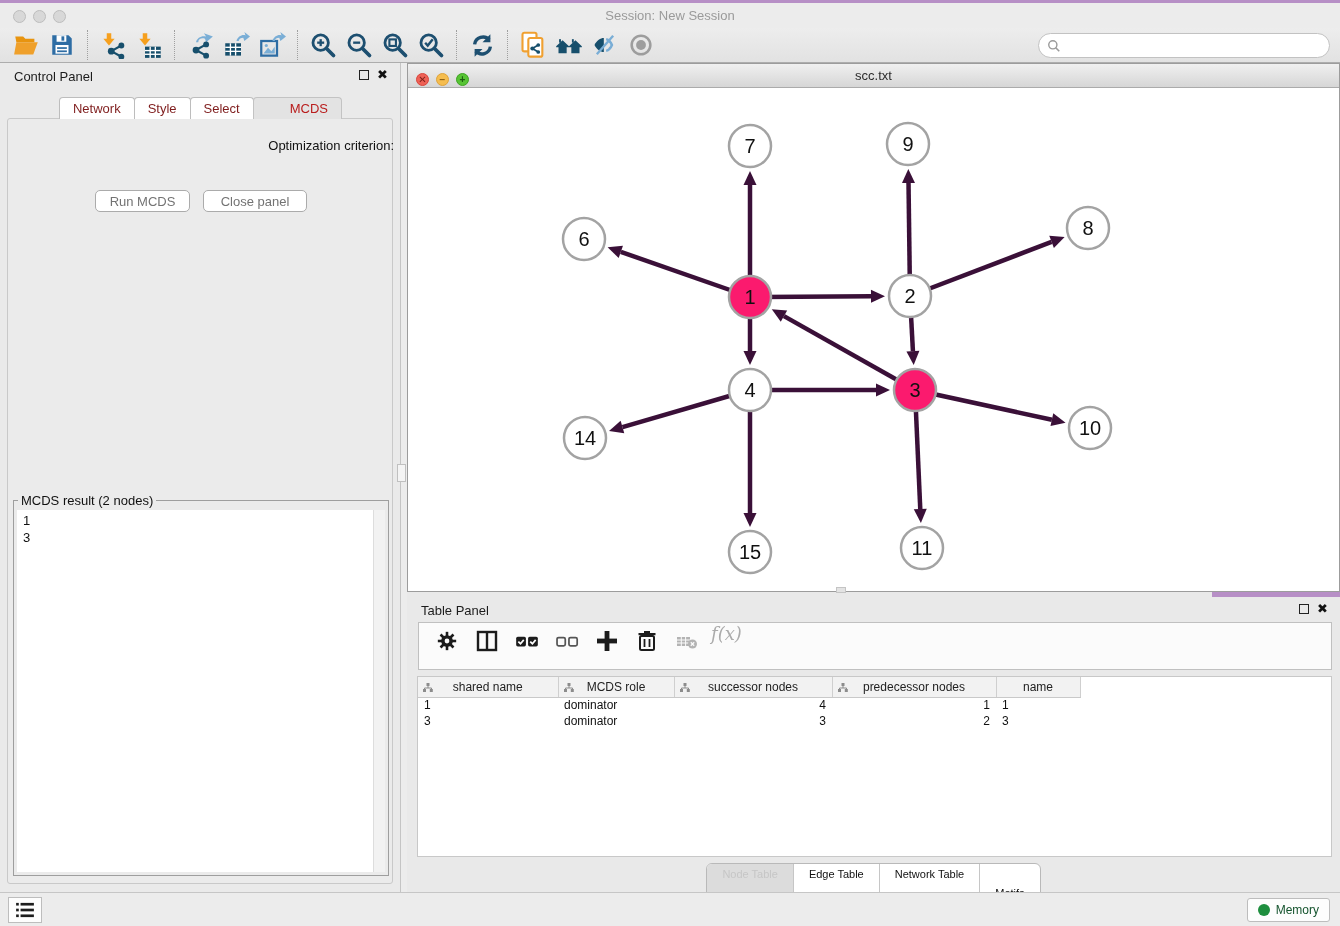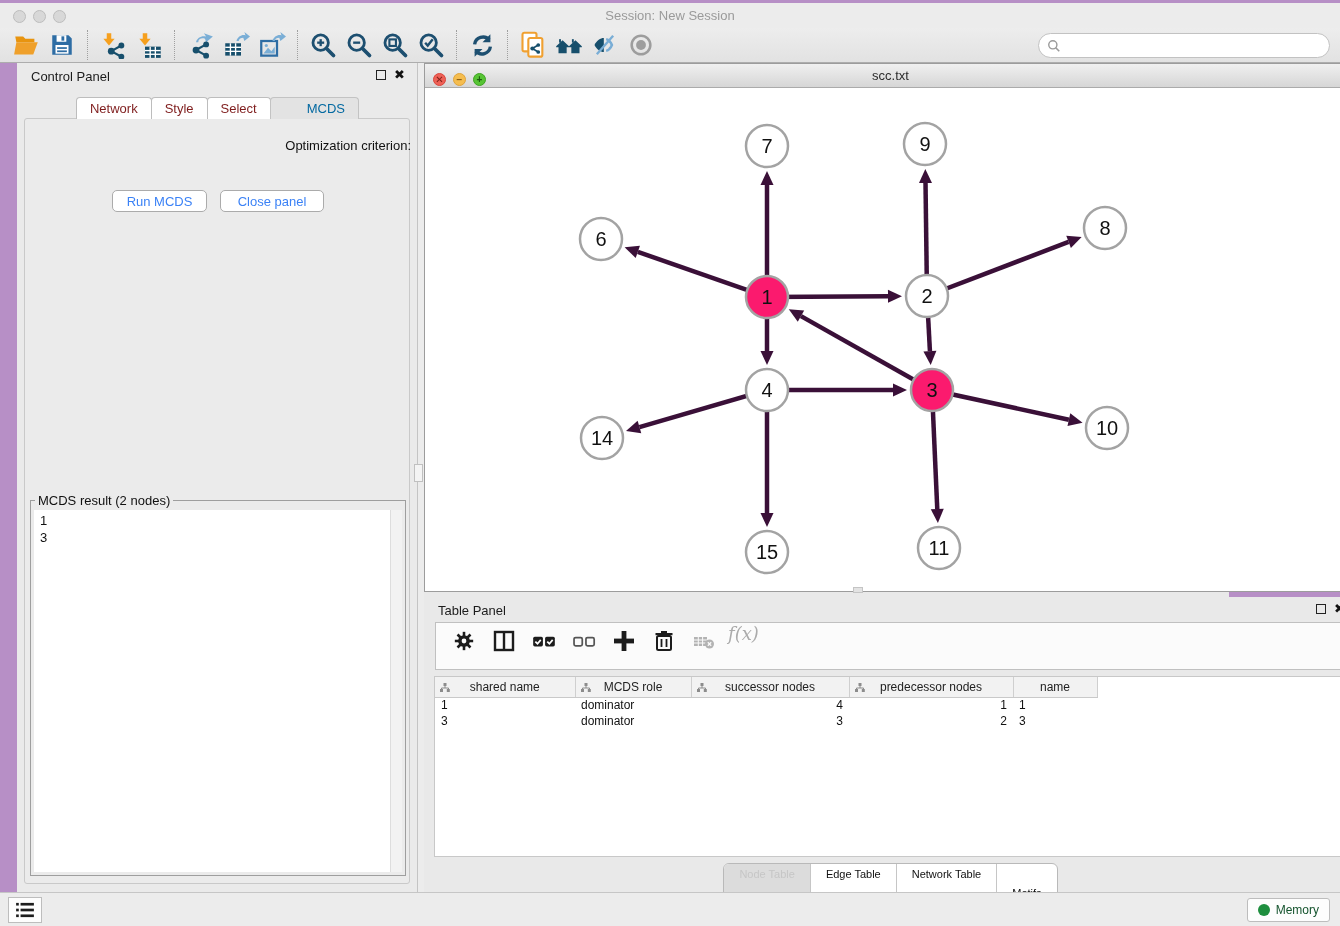--- a/index.html
+++ b/index.html
@@ -15,42 +15,42 @@
   #titlebar .dots { position:absolute; left:13px; top:6px; }
   #window-title { width:100%; text-align:center; line-height:25px; font-size:13px; color:#9a9a9a; }
 
   #toolbar { left:0; top:28px; width:1340px; height:35px; background:linear-gradient(#ededed,#e2e2e2); border-bottom:1px solid #adadad; display:flex; align-items:center; padding-left:8px; }
   .ti { width:36px; height:34px; display:flex; align-items:center; justify-content:center; }
   .tsep { width:1px; height:30px; border-left:1px dotted #9f9f9f; margin:0 7px; }
   #search-wrap { position:absolute; right:10px; top:33px; width:292px; height:25px; background:#fff; border:1px solid #c2c2c2; border-radius:13px; display:flex; align-items:center; padding-left:8px; }
   #search-wrap input { border:none; outline:none; flex:1; font-size:13px; background:transparent; margin-left:5px; }
 
   
-  #main { left:17px; top:63px; width:1212px; height:829px; background:#e9e9e9; }
+  #main { left:0; top:63px; width:1212px; height:829px; background:#e9e9e9; }
 
   
   #control-panel { left:0; top:0; width:400px; height:829px; background:#eaeaea; }
   .panel-head { height:26px; position:relative; }
   .panel-title { position:absolute; left:14px; top:6px; font-size:13px; color:#1c1c1c; }
   .panel-btns { position:absolute; right:12px; top:6px; display:flex; gap:8px; align-items:center; }
   .float-box { width:10px; height:10px; border:1.5px solid #222; background:transparent; }
   .close-x { font-size:13px; font-weight:bold; color:#111; line-height:12px; }
 
   #cp-tabs { position:absolute; left:0; top:34px; width:400px; display:flex; justify-content:center; }
   .cp-tab { font-size:13px; padding:3px 13px 3px 13px; background:#fff; border:1px solid #bdbdbd; border-bottom:none; border-radius:4px 4px 0 0; margin-right:-1px; color:#7f1d1d; position:relative; z-index:2; }
-  .cp-tab.sel { background:#e3e3e3; color:#0369a1; border-color:#c3c3c3;padding-left:36px; }
+  .cp-tab.sel { background:#e3e3e3; color:#b91c1c; border-color:#c3c3c3;padding-left:36px; }
   #cp-content { position:absolute; left:7px; top:55px; width:386px; height:766px; background:#ebebeb; border:1px solid #c9c9c9; border-radius:3px; }
 
   #opt-label { position:absolute; left:0; top:19px; width:386px; text-align:right; font-size:13px; color:#111; }
   #criterion-select { position:absolute; left:37px; top:38px; width:310px; height:23px; background:#fff; border:1px solid #adadad; border-radius:4px; font-size:13px; display:flex; align-items:center; padding-left:10px; }
   .stepper { position:absolute; right:7px; top:4px; display:flex; flex-direction:column; gap:2px; }
   .stepper i { width:0; height:0; border-left:4px solid transparent; border-right:4px solid transparent; }
   .stepper .up { border-bottom:5px solid #7c7c7c; }
   .stepper .dn { border-top:5px solid #7c7c7c; }
-  .mac-btn { position:absolute; top:71px; height:22px; background:#fff; border:1px solid #ababab; border-radius:5px; font-size:13px; color:#3b82f6; display:flex; align-items:center; justify-content:center; }
+  .mac-btn { position:absolute; top:71px; height:22px; background:#fff; border:1px solid #ababab; border-radius:5px; font-size:13px; color:#737373; display:flex; align-items:center; justify-content:center; }
   #run-btn { left:87px; width:95px; }
   #close-panel-btn { left:195px; width:104px; }
 
   #result-fieldset { position:absolute; left:5px; top:374px; width:376px; height:383px; border:1px solid #9e9e9e; background:#ebebeb; }
   #result-fieldset legend { font-size:13px; color:#111; margin-left:4px; padding:0 3px; }
   #result-area { position:absolute; left:3px; top:2px; right:3px; bottom:3px; background:#fff; }
   #result-lines { padding:2px 6px; font-size:13px; line-height:17px; color:#111; }
   #result-scroll { position:absolute; right:0; top:0; width:12px; height:100%; background:#f2f2f2; border-left:1px solid #ddd; }
 
   

